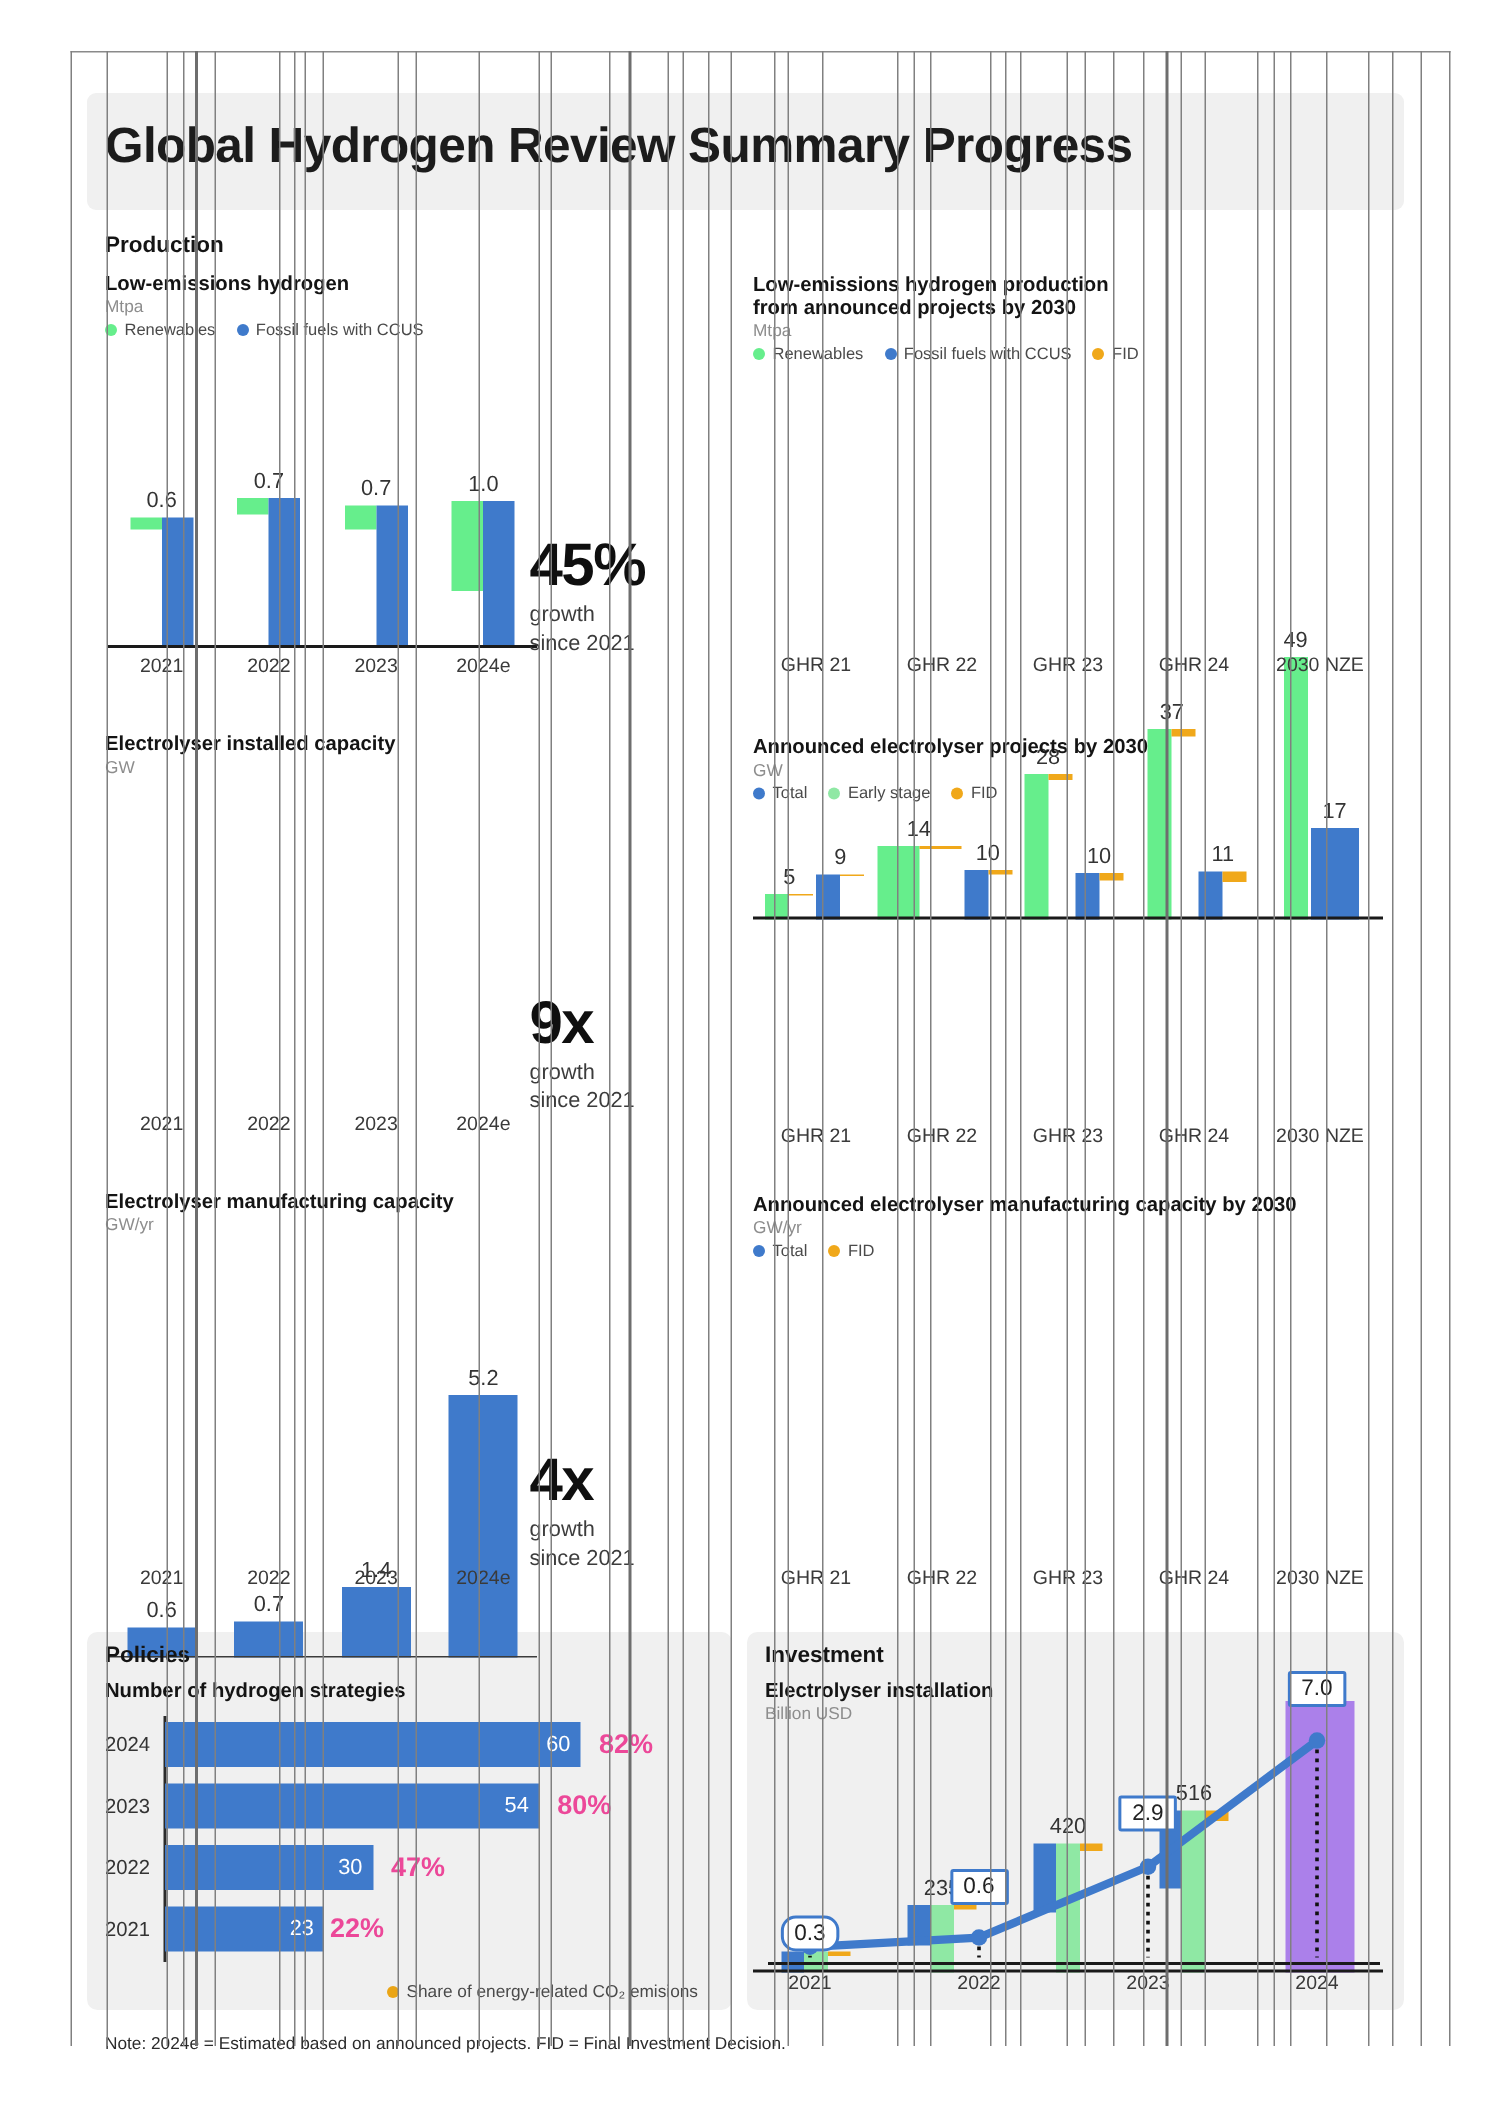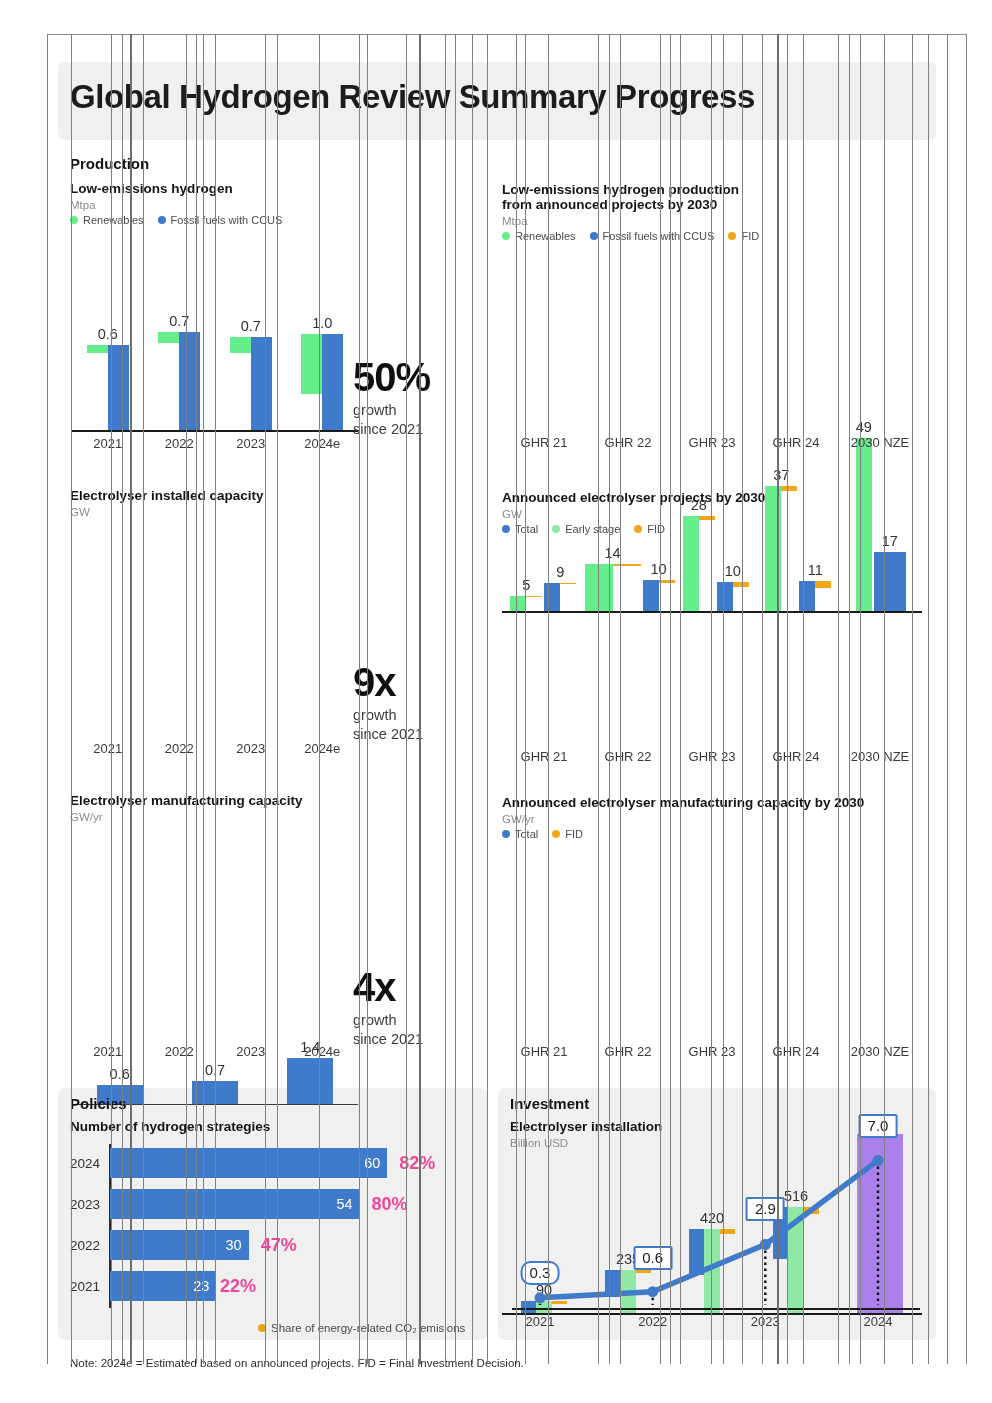--- a/index.html
+++ b/index.html
@@ -137,21 +137,21 @@
       </div>
     <div class="axis"></div>
   </div>
   <div class="xlabels" id="xl-r1l" style="left:72px; top:436px; width:286px; z-index:11;">
       <div class="xlab">2021</div>
       <div class="xlab">2022</div>
       <div class="xlab">2023</div>
       <div class="xlab">2024e</div>
     </div>
   <div class="callout" style="left:353px; top:357px; width:110px;">
-    <div class="big">50%</div>
+    <div class="big">45%</div>
     <div class="sub"><span>growth</span><br><span>since 2021</span></div>
   </div>
 
   <div class="panel" style="left:502px; top:182px; width:420px;">
     <div class="chart-title" style="white-space:pre-line;">Low-emissions hydrogen production
 from announced projects by 2030</div>
     <div class="chart-unit">Mtpa</div>
     <div class="legend">
       <span class="lg">
           <i class="dot" style="background:#66ee8c"></i>
@@ -253,20 +253,26 @@
         <div class="colgrp">
           <div class="bar" style="width: 46px;">
             <div class="seg" style="height: 23.5667px; background: rgb(63, 122, 203);"></div>
             <div class="vlabel">0.7</div>
           </div>
         </div>
         <div class="colgrp">
           <div class="bar" style="width: 46px;">
             <div class="seg" style="height: 47.1333px; background: rgb(63, 122, 203);"></div>
             <div class="vlabel">1.4</div>
+          </div>
+        </div>
+        <div class="colgrp">
+          <div class="bar" style="width: 46px;">
+            <div class="seg" style="height: 175.067px; background: rgb(63, 122, 203);"></div>
+            <div class="vlabel">5.2</div>
           </div>
         </div>
       </div>
     <div class="axis thin"></div>
   </div>
   <div class="xlabels" id="xl-r2l" style="left:72px; top:741px; width:286px; z-index:11;">
       <div class="xlab">2021</div>
       <div class="xlab">2022</div>
       <div class="xlab">2023</div>
       <div class="xlab">2024e</div>
@@ -437,21 +443,21 @@
         <line x1="140.66666666666669" y1="171.69230769230768" x2="140.66666666666669" y2="185" stroke="#111" stroke-width="2.4" stroke-dasharray="2.5,3.5"></line>
         <line x1="253.33333333333334" y1="124.51282051282051" x2="253.33333333333334" y2="185" stroke="#111" stroke-width="2.4" stroke-dasharray="2.5,3.5"></line>
         <line x1="366" y1="40.41025641025641" x2="366" y2="185" stroke="#111" stroke-width="2.4" stroke-dasharray="2.5,3.5"></line>
         <polyline points="28,177.84615384615384 140.66666666666669,171.69230769230768 253.33333333333334,124.51282051282051 366,40.41025641025641" fill="none" stroke="#3f7acb" stroke-width="5.5" stroke-linejoin="round" stroke-linecap="round"></polyline>
         <circle cx="28" cy="177.84615384615384" r="5.5" fill="#3f7acb"></circle>
         <circle cx="140.66666666666669" cy="171.69230769230768" r="5.5" fill="#3f7acb"></circle>
         <circle cx="253.33333333333334" cy="124.51282051282051" r="5.5" fill="#3f7acb"></circle>
         <circle cx="366" cy="40.41025641025641" r="5.5" fill="#3f7acb"></circle>
       </svg>
     <div class="inv-axis"></div>
-  <div class="inv-box" style="left: 28px; top: 165px; border-radius: 10px;">0.3</div>
+  <div class="inv-box" style="left: 28px; top: 181px; border-radius: 10px;">0.3</div>
       <div class="inv-box" style="left: 140.667px; top: 149.692px;">0.6</div>
       <div class="inv-box" style="left: 253.333px; top: 100.513px;">2.9</div>
       <div class="inv-box" style="left: 366px; top: 18.4103px;">7.0</div>
     </div>
   <div class="xlabels" id="xl-inv" style="left:512px; top:1314px; width:408px; z-index:11;">
       <div class="xlab" style="position: absolute; left: -2px; width: 60px; flex: 0 0 auto;">2021</div>
       <div class="xlab" style="position: absolute; left: 110.667px; width: 60px; flex: 0 0 auto;">2022</div>
       <div class="xlab" style="position: absolute; left: 223.333px; width: 60px; flex: 0 0 auto;">2023</div>
       <div class="xlab" style="position: absolute; left: 336px; width: 60px; flex: 0 0 auto;">2024</div>
     </div>

